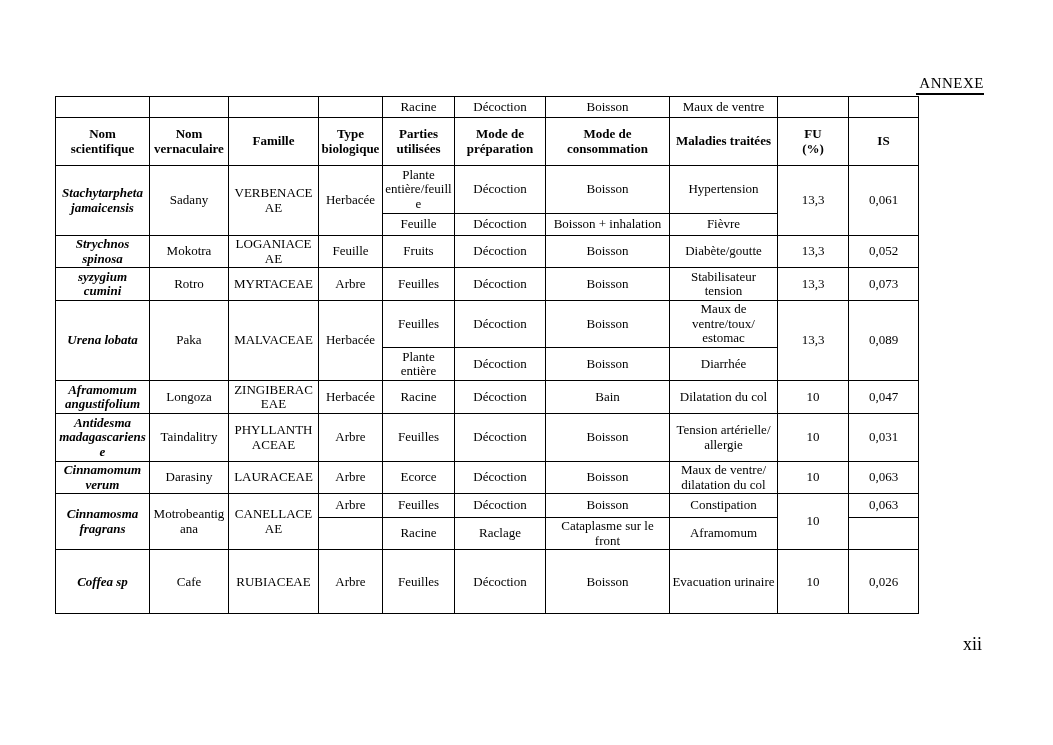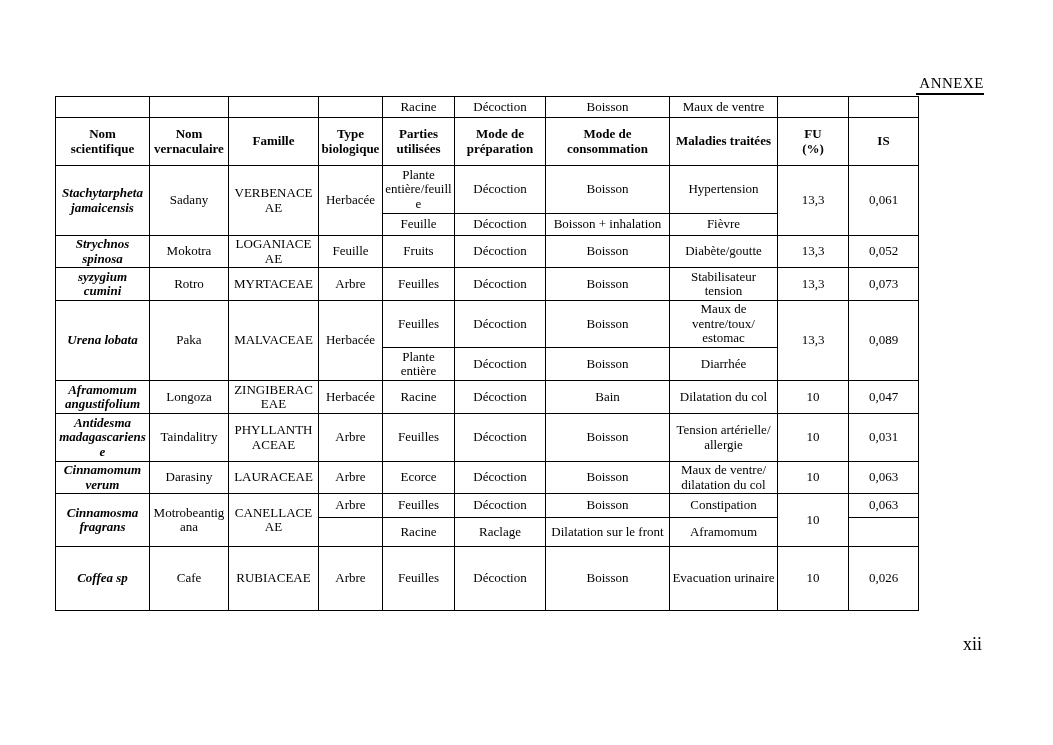--- a/index.html
+++ b/index.html
@@ -233,21 +233,21 @@
         <td>Décoction</td>
         <td>Boisson</td>
         <td>Constipation</td>
         <td rowspan="2">10</td>
         <td>0,063</td>
       </tr>
       <tr class="h29">
         <td></td>
         <td>Racine</td>
         <td>Raclage</td>
-        <td>Dilatation sur le front</td>
+        <td>Cataplasme sur le front</td>
         <td>Aframomum</td>
         <td></td>
       </tr>
 
       <tr class="h64">
         <td class="it">Coffea sp</td>
         <td>Cafe</td>
         <td>RUBIACEAE</td>
         <td>Arbre</td>
         <td>Feuilles</td>

